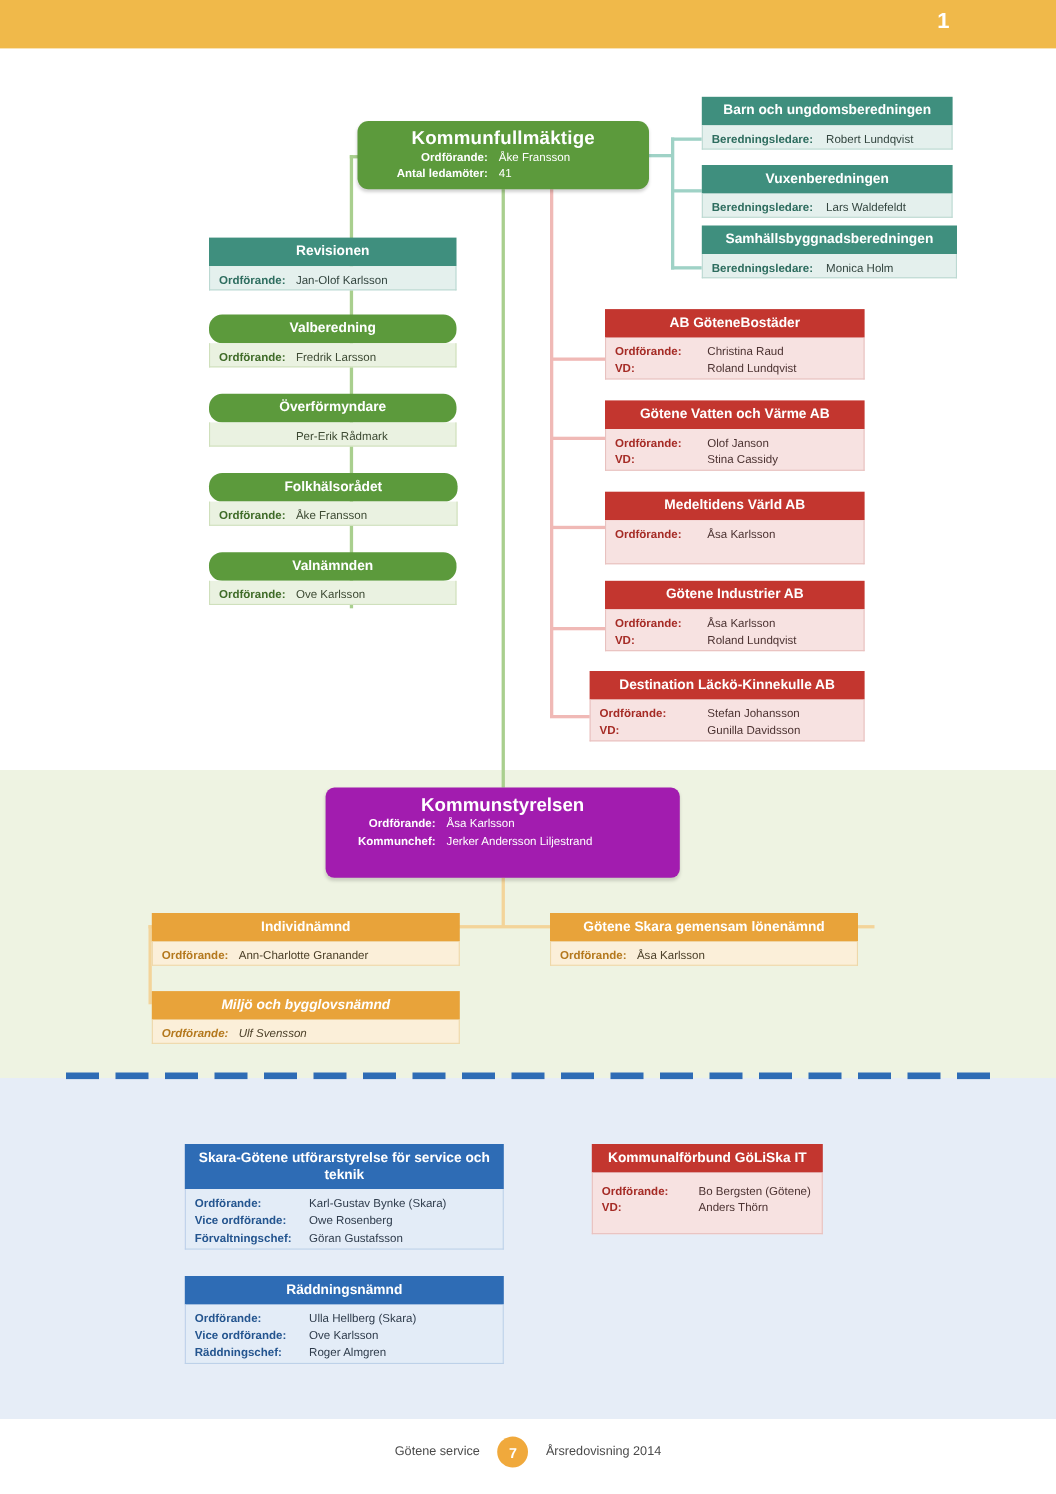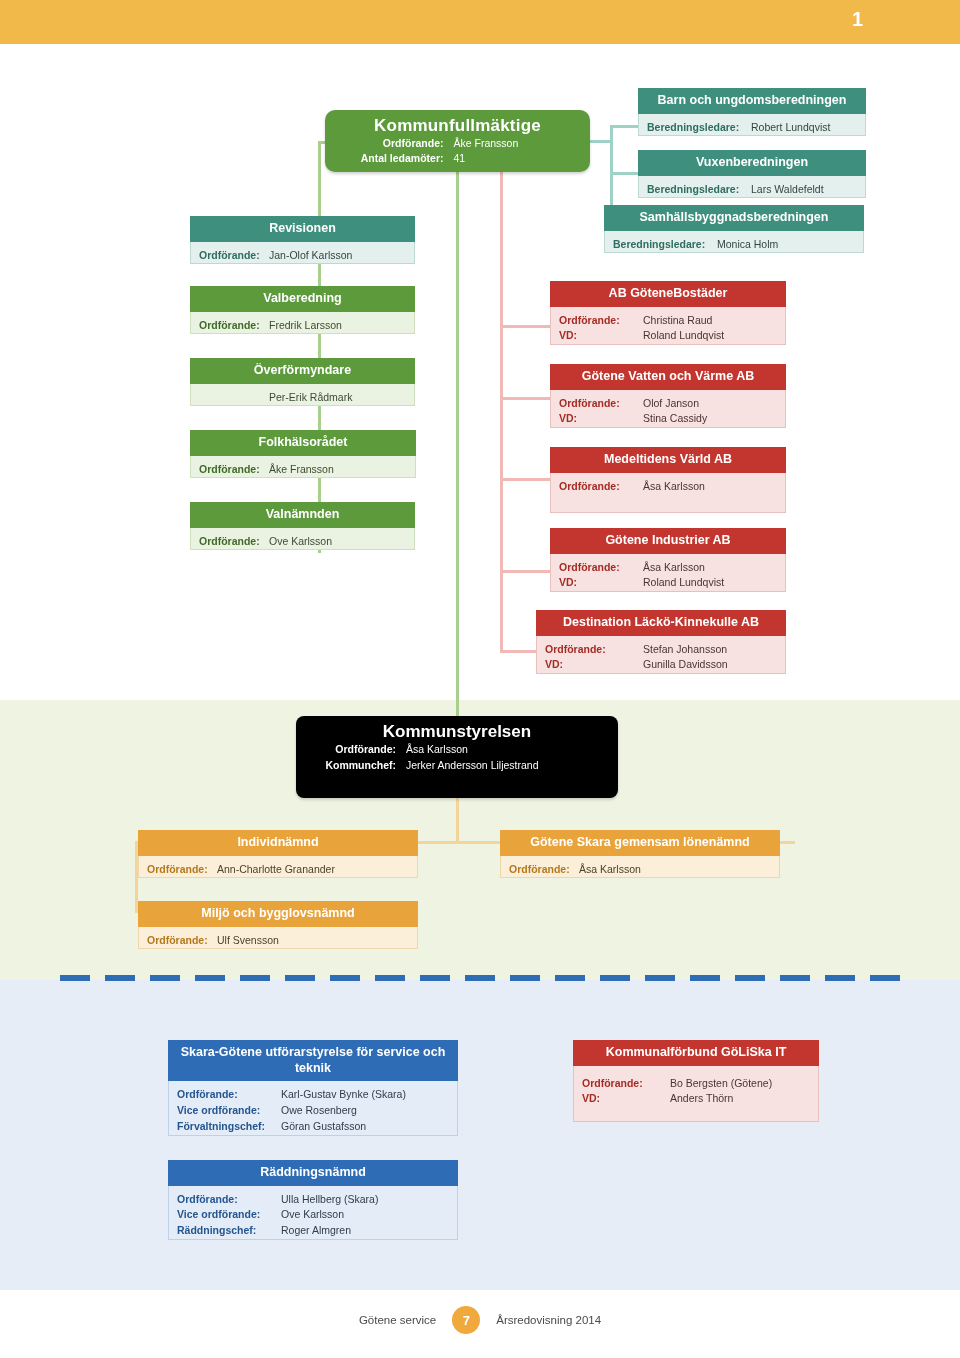--- a/index.html
+++ b/index.html
@@ -46,21 +46,21 @@
     padding:5px 8px;line-height:1.25;
   }
   .card .body{
     box-sizing:border-box;padding:6px 8px 0 8px;
     font-size:10.5px;line-height:1.5;
   }
   .row{display:flex;}
   .row .lab{font-weight:bold;white-space:nowrap;}
   .row .val{white-space:nowrap;}
   
-  .green .title{background:#5c9a3c;}
+  .green .title{background:#5c9a3c;border-radius:12px;}
   .green .body{background:#eaf2e1;border:1px solid #cfe0bc;border-top:none;color:#3d4a33;}
   .green .lab{color:#3f6b28;}
   .teal .title{background:#3f8f7e;}
   .teal .body{background:#e4f0ed;border:1px solid #bcd9d2;border-top:none;color:#33453f;}
   .teal .lab{color:#2e6d5f;}
   .blue .title{background:#2e6cb5;}
   .blue .body{background:#e3ecf7;border:1px solid #bdd1e9;border-top:none;color:#2f3c4c;}
   .blue .lab{color:#24558f;}
   .red .title{background:#c3362f;}
   .red .body{background:#f7e2e1;border:1px solid #e8c1bf;border-top:none;color:#4c3332;}
@@ -79,21 +79,21 @@
   }
   .kf .r{
     display:flex;font-size:10.5px;color:#ffffff;line-height:1.45;
     justify-content:center;
   }
   .kf .r .lab{font-weight:bold;width:92px;text-align:right;padding-right:10px;}
   .kf .r .val{width:110px;text-align:left;}
   
   .ks{
     position:absolute;left:296px;top:716px;width:322px;height:82px;
-    background:#000000;border-radius:8px;box-shadow:0 2px 3px rgba(0,0,0,.15);
+    background:#a21caf;border-radius:8px;box-shadow:0 2px 3px rgba(0,0,0,.15);
   }
   .ks .t{color:#fff;font-size:17px;font-weight:bold;text-align:center;padding-top:6px;}
   .ks .r{display:flex;font-size:10.5px;color:#ffffff;line-height:1.5;}
   .ks .r .lab{font-weight:bold;width:100px;text-align:right;padding-right:10px;}
   
   .ln{position:absolute;background:#cfe0bc;}
   .ln.green{background:#a9cf8e;}
   .ln.teal{background:#9fd2c6;}
   .ln.pink{background:#f0b9b6;}
   .ln.orange{background:#f3d49a;}
@@ -193,21 +193,21 @@
 <div class="card teal" style="left:638px;top:150px;width:228px;">
   <div class="title" style="text-align:center;">Vuxenberedningen</div>
   <div class="body">
     <div class="row">
       <span class="lab" style="width:104px;">Beredningsledare:</span>
       <span class="val">Lars Waldefeldt</span>
     </div>
   </div>
 </div>
 
-<div class="card teal" style="left:604px;top:205px;width:260px;">
+<div class="card teal" style="left:638px;top:205px;width:232px;">
   <div class="title" style="text-align:center;">Samhällsbyggnadsberedningen</div>
   <div class="body">
     <div class="row">
       <span class="lab" style="width:104px;">Beredningsledare:</span>
       <span class="val">Monica Holm</span>
     </div>
   </div>
 </div>
 
 <div class="card teal" style="left:190px;top:216px;width:225px;">
@@ -351,21 +351,21 @@
 <div class="card orange" style="left:500px;top:830px;width:280px;">
   <div class="title" style="text-align:center;">Götene Skara gemensam lönenämnd</div>
   <div class="body">
     <div class="row">
       <span class="lab" style="width:70px;">Ordförande:</span>
       <span class="val">Åsa Karlsson</span>
     </div>
   </div>
 </div>
 
-<div class="card orange" style="left:138px;top:901px;width:280px;">
+<div class="card orange" style="left:138px;top:901px;width:280px;font-style:italic;">
   <div class="title" style="text-align:center;">Miljö och bygglovsnämnd</div>
   <div class="body">
     <div class="row">
       <span class="lab" style="width:70px;">Ordförande:</span>
       <span class="val">Ulf Svensson</span>
     </div>
   </div>
 </div>
 
 <div class="card blue" style="left:168px;top:1040px;width:290px;">
@@ -379,21 +379,21 @@
       <span class="lab" style="width:104px;">Vice ordförande:</span>
       <span class="val">Owe Rosenberg</span>
     </div>
     <div class="row">
       <span class="lab" style="width:104px;">Förvaltningschef:</span>
       <span class="val">Göran Gustafsson</span>
     </div>
   </div>
 </div>
 
-<div class="card red" style="left:538px;top:1040px;width:246px;margin-left:35px;">
+<div class="card red" style="left:538px;top:1040px;width:210px;">
   <div class="title" style="text-align:center;">Kommunalförbund GöLiSka IT</div>
   <div class="body" style="padding-top:10px;padding-bottom:14px;">
     <div class="row">
       <span class="lab" style="width:88px;">Ordförande:</span>
       <span class="val">Bo Bergsten (Götene)</span>
     </div>
     <div class="row">
       <span class="lab" style="width:88px;">VD:</span>
       <span class="val">Anders Thörn</span>
     </div>

